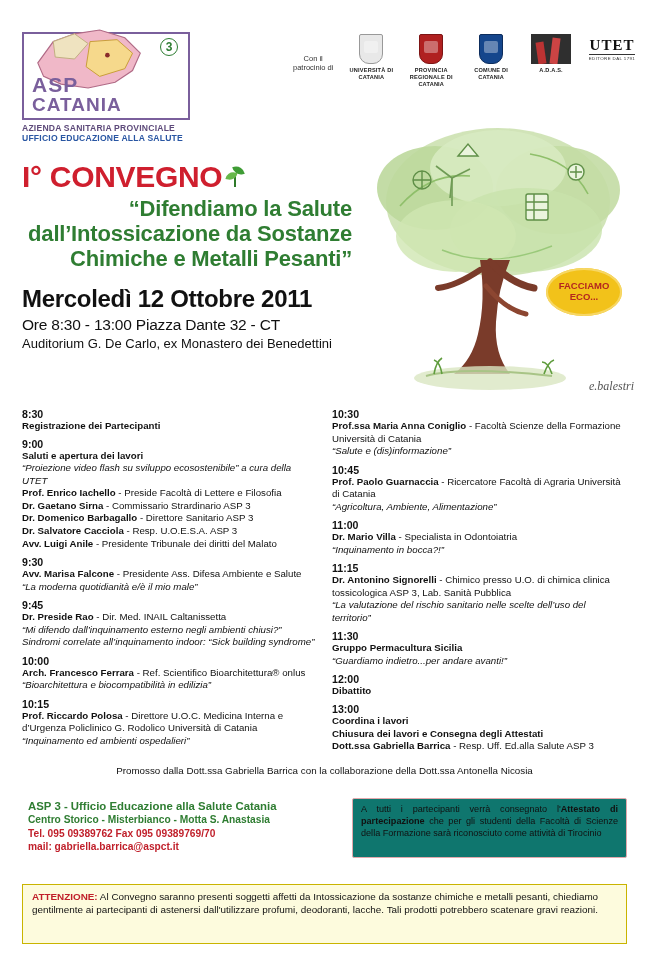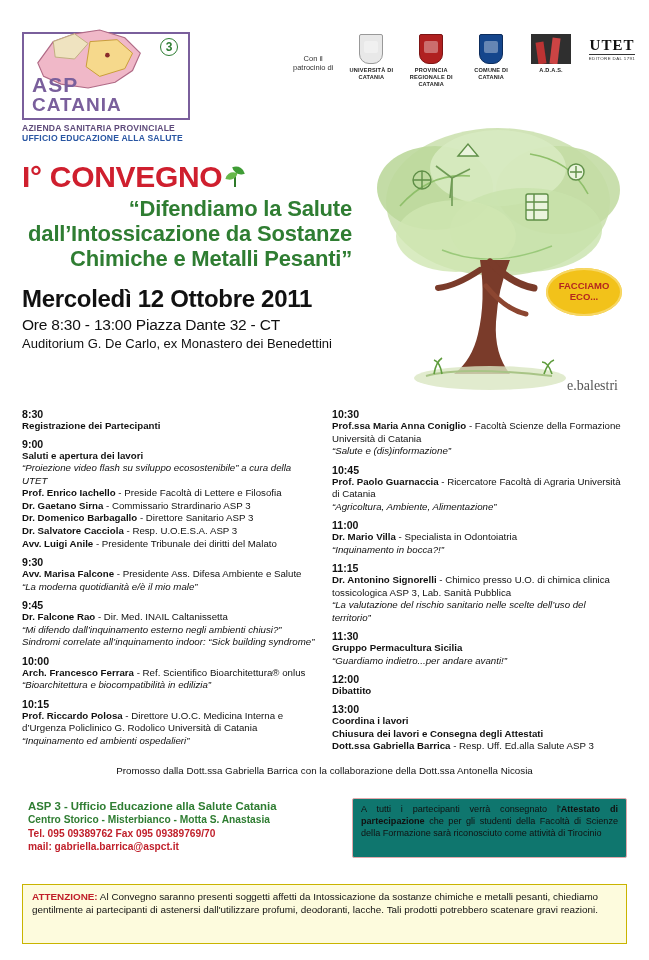--- a/index.html
+++ b/index.html
@@ -114,22 +114,22 @@
     position:absolute; left:330px; top:110px; width:310px; height:290px;
   }
   .eco-bubble {
     position:absolute; right:18px; top:158px; width:76px; height:48px;
     background:#f2c21a; border-radius:50%;
     display:flex; align-items:center; justify-content:center; text-align:center;
     color:#b4261f; font-weight:bold; font-size:9.5px; line-height:1.15;
     box-shadow:0 0 0 2px #f7d765 inset;
   }
   .sign-art {
-    position:absolute; right:22px; bottom:6px; font-family:"Liberation Serif", serif;
-    font-size:14px; color:#555; 
+    position:absolute; right:6px; bottom:6px; font-family:"Liberation Serif", serif;
+    font-size:12px; color:#555; font-style:italic;
   }
 
   
   .prog { position:absolute; left:22px; top:408px; width:605px; height:345px; }
   .prog-cols { display:flex; gap:16px; }
   .col { width:294px; }
   .t { font-weight:bold; font-size:10.6px; color:#111; margin-top:6px; }
   .t:first-child { margin-top:0; }
   .hd { font-weight:bold; font-size:9.7px; color:#111; line-height:1.25; }
   .nm { font-size:9.7px; line-height:1.3; color:#111; }
@@ -305,21 +305,21 @@
           <div class="it pad">“Proiezione video flash su sviluppo ecosostenibile” a cura della UTET</div>
           <div class="nm pad"><b>Prof. Enrico Iachello</b> - Preside Facoltà di Lettere e Filosofia</div>
           <div class="nm pad"><b>Dr. Gaetano Sirna</b> - Commissario Strardinario ASP 3</div>
           <div class="nm pad"><b>Dr. Domenico Barbagallo</b> - Direttore Sanitario ASP 3</div>
           <div class="nm pad"><b>Dr. Salvatore Cacciola</b> - Resp. U.O.E.S.A. ASP 3</div>
           <div class="nm pad"><b>Avv. Luigi Anile</b> - Presidente Tribunale dei diritti del Malato</div>
           <div class="t">9:30</div>
           <div class="nm pad"><b>Avv. Marisa Falcone</b> - Presidente Ass. Difesa Ambiente e Salute</div>
           <div class="it pad">“La moderna quotidianità e/è il mio male”</div>
           <div class="t">9:45</div>
-          <div class="nm pad"><b>Dr. Falcone Rao</b> - Dir. Med. INAIL Caltanissetta</div>
+          <div class="nm pad"><b>Dr. Preside Rao</b> - Dir. Med. INAIL Caltanissetta</div>
           <div class="it pad">“Mi difendo dall’inquinamento esterno negli ambienti chiusi?”</div>
           <div class="it pad">Sindromi correlate all’inquinamento indoor: “Sick building syndrome”</div>
           <div class="t">10:00</div>
           <div class="nm pad"><b>Arch. Francesco Ferrara</b> - Ref. Scientifico Bioarchitettura® onlus</div>
           <div class="it pad">“Bioarchitettura e biocompatibilità in edilizia”</div>
           <div class="t">10:15</div>
           <div class="nm pad"><b>Prof. Riccardo Polosa</b> - Direttore U.O.C. Medicina Interna e d’Urgenza Policlinico G. Rodolico Università di Catania</div>
           <div class="it pad">“Inquinamento ed ambienti ospedalieri”</div>
         </div>
       <div class="col" id="col-right">

